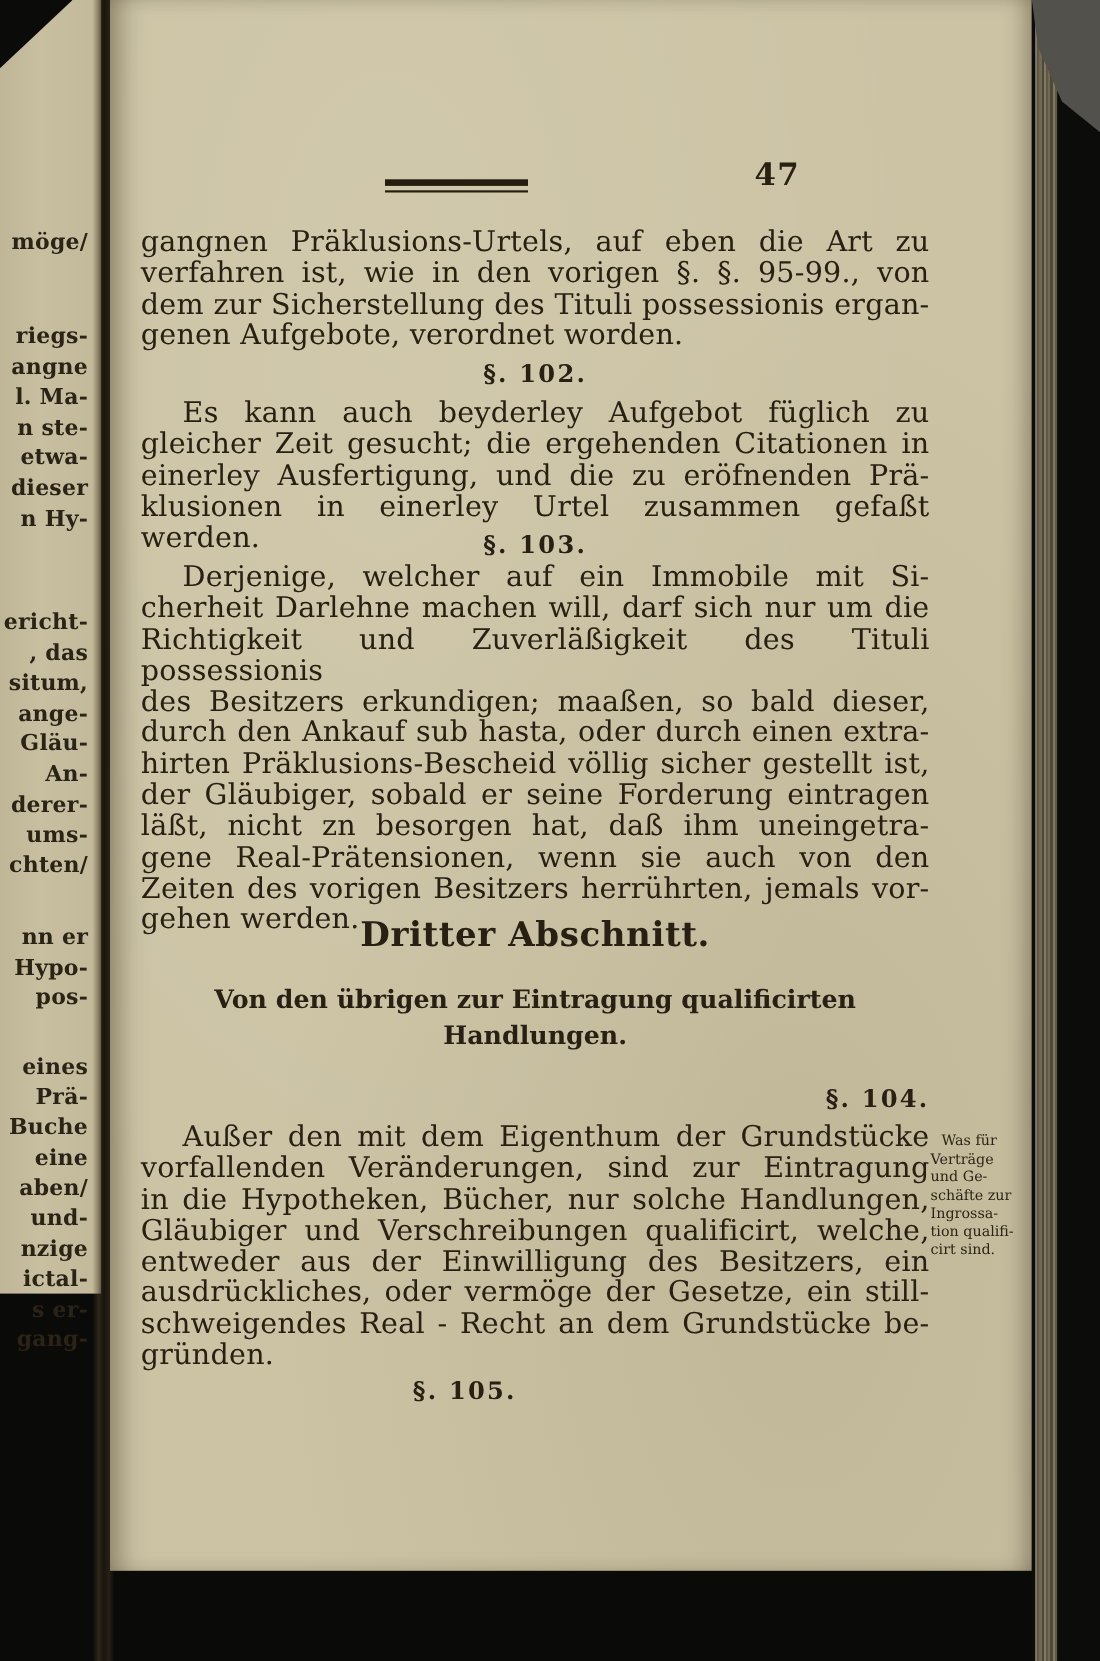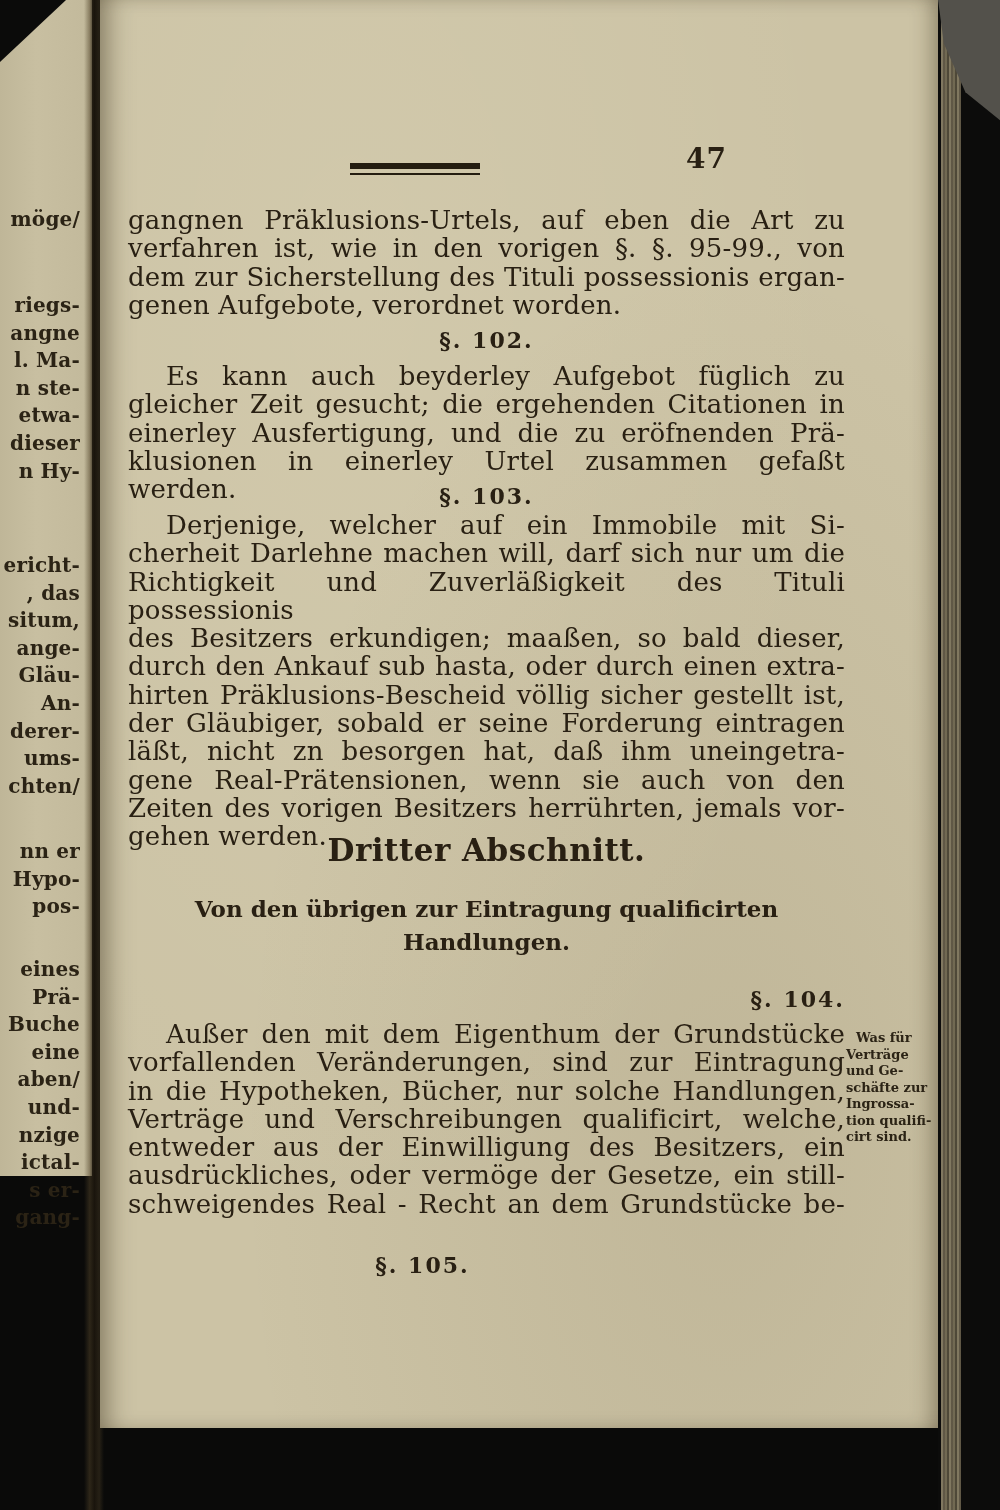--- a/index.html
+++ b/index.html
@@ -83,21 +83,21 @@
     position:absolute; left:28px; top:832px; width:717px; text-align:center;
     font-size:31px; font-weight:bold; letter-spacing:0.5px;
   }
   .chapter-sub {
     position:absolute; left:28px; top:892px; width:717px; text-align:center;
     font-size:23px; font-weight:bold; line-height:33px;
   }
 
   .margin-note {
     position:absolute; left:746px; top:1030px; width:96px;
-    font-size:13px; font-weight:bold; line-height:16.5px; color:#2b2315;
+    font-size:13px; font-weight:normal; line-height:16.5px; color:#2b2315;
   }
   .margin-note .mline.first { margin-left:10px; }
 
   
   .right-strip {
     position:absolute; right:0; top:0; width:62px; height:1510px;
     background:#0c0c0b;
   }
   .page-edges {
     position:absolute; left:3px; top:0; width:20px; height:1510px;
@@ -205,24 +205,25 @@
         <div class="subline first">Von den übrigen zur Eintragung qualificirten</div>
         <div class="subline last">Handlungen.</div>
       </div>
 
     <div class="sec-label s104">§. 104.</div>
 
     <div class="para indent p-104">
         <div class="line first">Außer den mit dem Eigenthum der Grundstücke</div>
         <div class="line">vorfallenden Veränderungen, sind zur Eintragung</div>
         <div class="line">in die Hypotheken, Bücher, nur solche Handlungen,</div>
-        <div class="line">Verträge und Verschreibungen qualificirt, welche,</div>
+        <div class="line">Gläubiger und Verschreibungen qualificirt, welche,</div>
         <div class="line">entweder aus der Einwilligung des Besitzers, ein</div>
         <div class="line">ausdrückliches, oder vermöge der Gesetze, ein still-</div>
         <div class="line">schweigendes Real - Recht an dem Grundstücke be-</div>
+        <div class="line last">gründen.</div>
       </div>
 
     <div class="margin-note">
         <div class="mline first">Was für</div>
         <div class="mline">Verträge</div>
         <div class="mline">und Ge-</div>
         <div class="mline">schäfte zur</div>
         <div class="mline">Ingrossa-</div>
         <div class="mline">tion qualifi-</div>
         <div class="mline last">cirt sind.</div>

